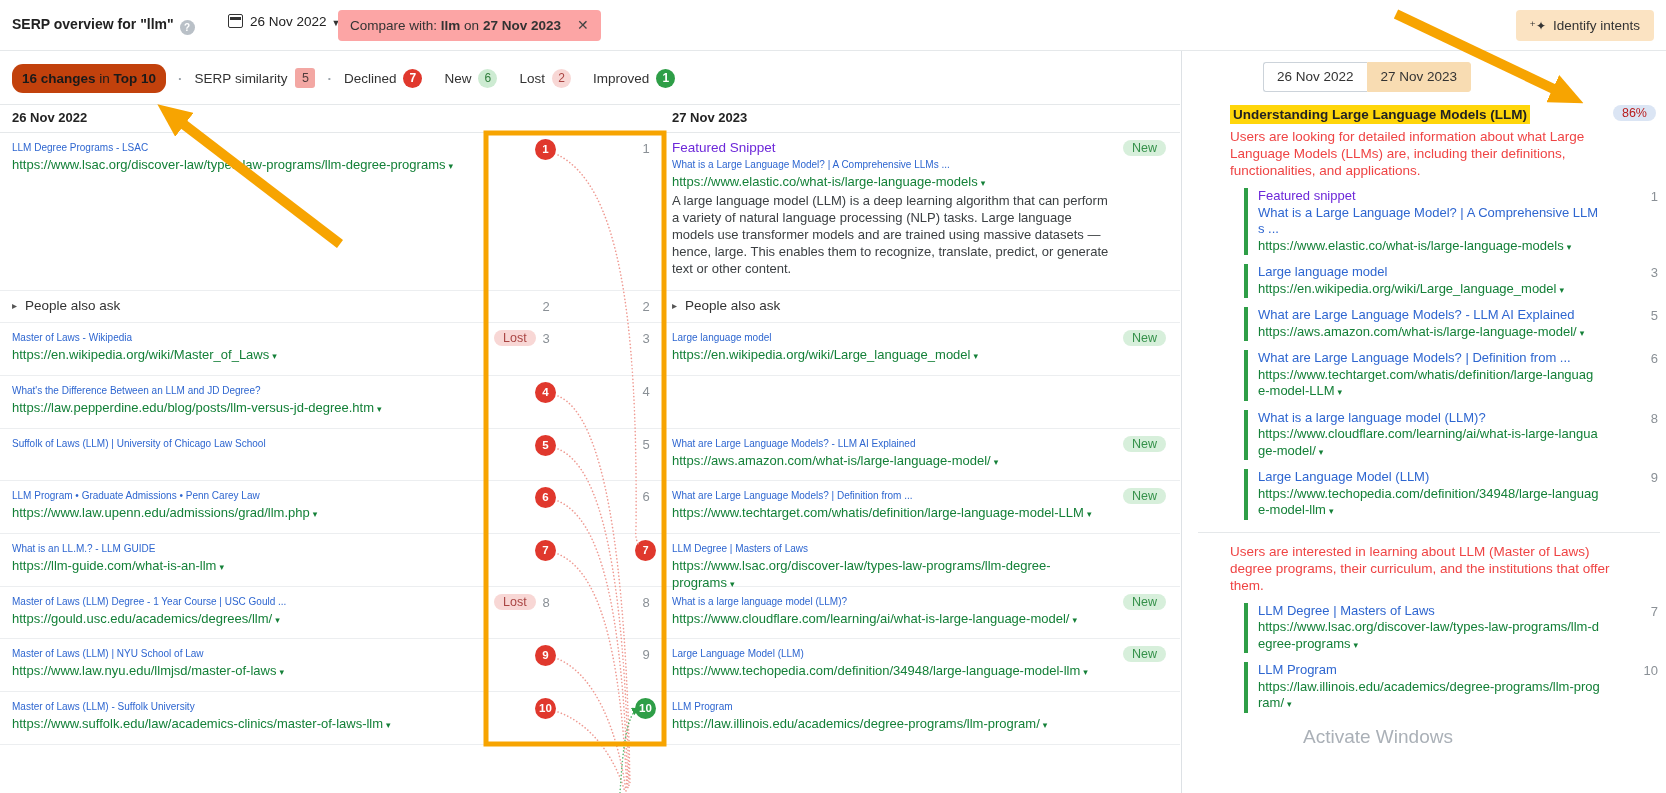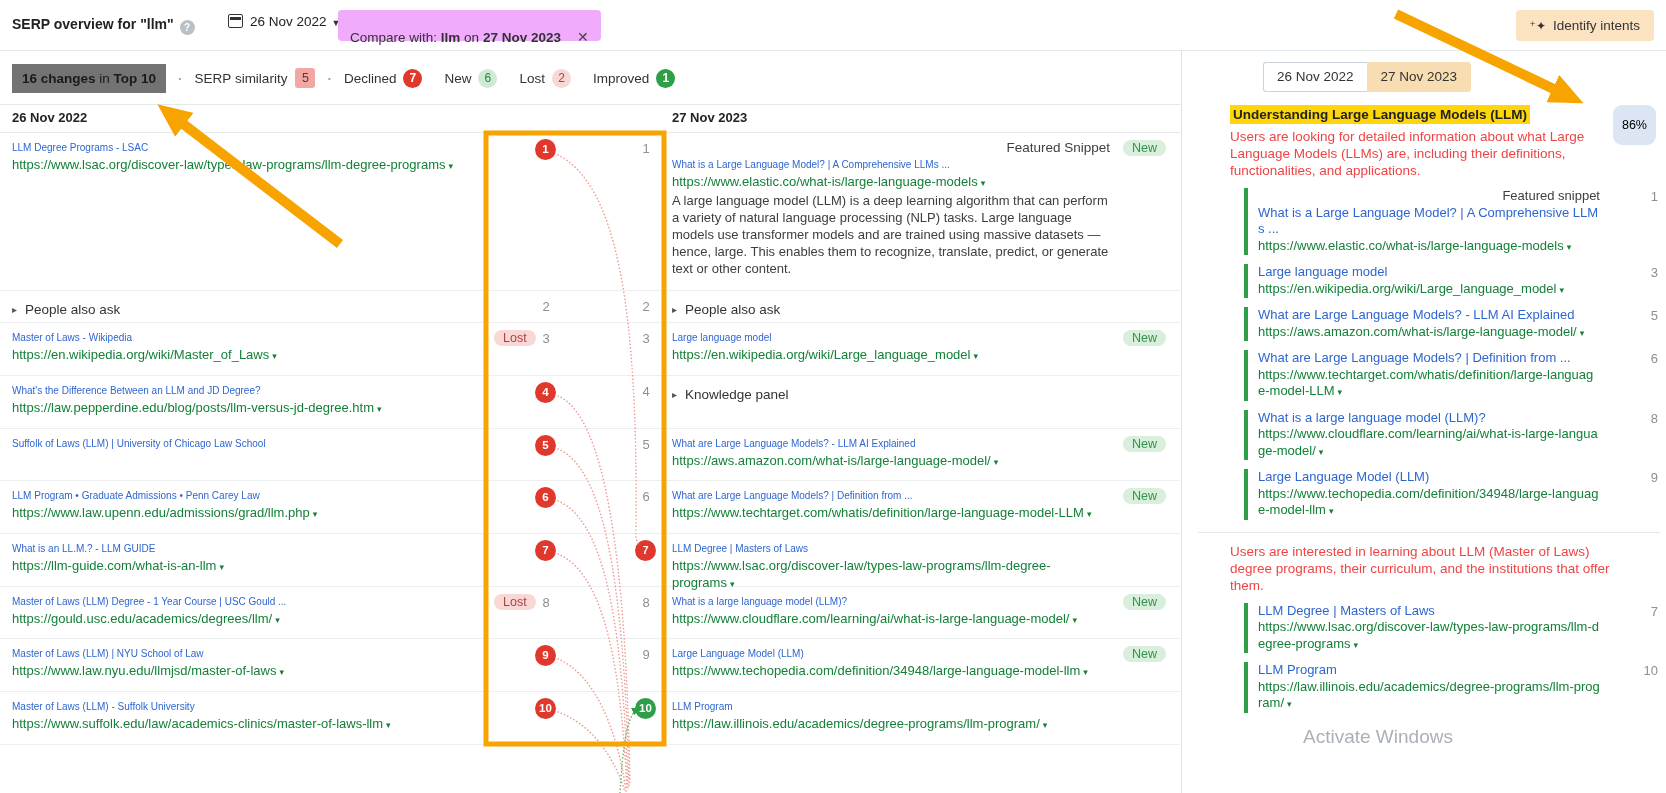--- a/index.html
+++ b/index.html
@@ -9,32 +9,32 @@
 
   
   #hdr { position:absolute; left:0; top:0; width:1666px; height:51px; border-bottom:1px solid #e5e8ea; }
   .hdr-title { position:absolute; left:12px; top:16px; font-size:14px; font-weight:bold; color:#222; }
   .help-ic { display:inline-block; width:15px; height:15px; margin-left:6px; background:#b9c0c7; color:#fff;
              border-radius:50%; font-size:10px; line-height:15px; text-align:center; font-weight:bold; vertical-align:-2px;}
   .date-sel { position:absolute; left:228px; top:14px; font-size:13.5px; color:#222; cursor:pointer; }
   .cal-ic { display:inline-block; width:15px; height:14px; border:1.6px solid #333; border-radius:2px; position:relative; vertical-align:-2px; margin-right:7px; }
   .cal-ic:before { content:""; position:absolute; left:1px; right:1px; top:2px; height:3px; background:#333; }
   .dd-caret { font-size:9px; color:#333; margin-left:5px; }
-  .cmp-pill { position:absolute; left:338px; top:10px; height:31px; background:#f0abfc; border-radius:4px;
-              font-size:13.5px; line-height:31px; padding:12px 12px; color:#333; }
+  .cmp-pill { position:absolute; left:338px; top:10px; height:31px; background:#fca5a5; border-radius:4px;
+              font-size:13.5px; line-height:31px; padding:0 12px; color:#333; }
   .cmp-pill b { font-weight:bold; }
   .cmp-x { display:inline-block; margin-left:16px; font-size:14px; color:#444; cursor:pointer; font-weight:bold; }
   .intents-btn { position:absolute; right:12px; top:10px; height:31px; background:#fbe3c2; border-radius:4px;
                  font-size:13.5px; line-height:31px; padding:0 14px; color:#333; cursor:pointer; }
   .spark { font-size:12px; margin-right:7px; color:#333; }
 
   
   #stats { position:absolute; left:0; top:52px; width:1180px; height:53px; border-bottom:1px solid #e5e8ea;
            display:flex; align-items:center; padding-left:12px; font-size:13.5px; color:#333; }
-  .yellow-box { background:#737373; padding:7px 10px; font-weight:bold; color:#1a1a1a; }
+  .yellow-box { background:#c2410c; padding:7px 10px; font-weight:bold; color:#1a1a1a;border-radius:11px; }
   .yellow-box .thin { font-weight:normal; }
   .dot-sep { color:#9aa2aa; margin:0 12px; font-weight:bold; }
   .sim-badge { display:inline-block; min-width:20px; height:20px; background:#f3a7a3; color:#513c3c; border-radius:3px;
                text-align:center; line-height:20px; font-size:12.5px; margin-left:8px; padding:0 3px;}
   .cnt { display:inline-block; min-width:19px; height:19px; border-radius:50%; text-align:center; line-height:19px;
          font-size:12px; margin-left:7px; }
   .cnt.red { background:#e0382d; color:#fff; font-weight:bold; }
   .cnt.green-solid { background:#2e9e47; color:#fff; font-weight:bold; }
   .cnt.green-lt { background:#cdebd2; color:#2f7d3b; }
   .cnt.pink-lt { background:#f8d7d5; color:#a94442; }
@@ -46,22 +46,22 @@
   #leftList .col-head { padding-left:12px; }
   #rightList { position:absolute; left:628px; top:105px; width:552px; }
   #rightList .col-head { padding-left:44px; }
   .row { position:relative; border-bottom:1px solid #eceef0; }
   .lrow { padding:6px 150px 0 12px; }
   .rrow { padding:6px 70px 0 44px; }
   .r-title { font-size:10px; color:#2e66d0; line-height:17px; cursor:pointer; }
   .r-url { font-size:13px; color:#148038; line-height:17px; cursor:pointer; }
   .caret { font-size:9px; color:#148038; margin-left:3px; }
   .r-desc { font-size:13px; color:#3c4043; line-height:17px; margin-top:0px; }
-  .feat-lbl { font-size:13.5px; color:#404040; line-height:17px;text-align:right; }
-  .feat-row { font-size:13.5px; color:#333; line-height:26px; cursor:pointer; }
+  .feat-lbl { font-size:13.5px; color:#6d28d9; line-height:17px; }
+  .feat-row { font-size:13.5px; color:#333; line-height:17px; cursor:pointer; }
   .exp { display:inline-block; font-size:10px; color:#555; margin-right:8px; transform:translateY(-1px); }
   .pos-num { position:absolute; font-size:13px; color:#8a9096; }
   .lrow .pos-num { left:531px; top:8px; width:30px; text-align:center; }
   .rrow-num { position:absolute; left:0; top:8px; width:36px; text-align:center; font-size:13px; color:#8a9096; }
   .pos-badge { position:absolute; width:21px; height:21px; border-radius:50%; color:#fff; font-size:11.5px;
                font-weight:bold; text-align:center; line-height:21px; }
   .pos-badge.red { background:#e0382d; }
   .pos-badge.green { background:#2e9e47; }
   .lrow .pos-badge { left:535px; top:6px; }
   .rrow .pos-badge { left:7px; top:6px; }
@@ -77,22 +77,22 @@
   #panel { position:absolute; left:1181px; top:51px; width:485px; height:742px; border-left:1px solid #dde1e5; }
   .tabs { position:absolute; left:81px; top:11px; display:flex; border-bottom:0; }
   .tab { height:30px; line-height:28px; font-size:13.5px; padding:0 13px; border:1px solid #ccd3da; color:#333; cursor:pointer; background:#fff; }
   .tab:first-child { border-radius:3px 0 0 3px; border-right:none; }
   .tab.sel { background:#f8dcb2; border-color:#f8dcb2; border-radius:0 3px 3px 0; }
   .panel-body { position:absolute; left:16px; top:54px; width:462px; }
   .intent { position:relative;margin-left:32px; }
   .intent-hd { position:relative; margin-bottom:4px; padding-right:56px; }
   .intent-title { display:inline; font-size:13.5px; font-weight:bold; color:#222; line-height:19px; }
   .intent-title.hl { background:#ffd60a; padding:2px 3px; }
-  .pct-pill { position:absolute; right:4px; top:0; background:#dbe5f4; color:#000000; font-size:12.5px;
-              border-radius:9px; padding:13px 9px; }
+  .pct-pill { position:absolute; right:4px; top:0; background:#dbe5f4; color:#b91c1c; font-size:12.5px;
+              border-radius:9px; padding:1px 9px; }
   .intent-desc { font-size:13.5px; color:#ef4444; line-height:17px; margin:4px 0 9px 0; width:400px; }
   .p-item { position:relative; border-left:4px solid #2e9e47; padding:0 60px 0 10px; margin:0 0 9px 14px; }
   .p-item .r-title, .p-item .r-url { word-break:break-all; line-height:16.5px; font-size:13px; }
   .p-item .feat-lbl { font-size:13px; line-height:16.5px; }
   .p-pos { position:absolute; right:2px; top:1px; font-size:13px; color:#8a9096; }
   .intent-div { border-top:1px solid #e5e8ea; margin:12px 0 10px 0; }
 
   
   #annot { position:absolute; left:0; top:0; width:1666px; height:793px; pointer-events:none; }
   #watermark { position:absolute; left:1303px; top:726px; font-size:19px; color:#9ca3ab; opacity:.85; }
@@ -206,21 +206,20 @@
   </div>
 
   <div class="row rrow" style="height:53px">
     <div class="r-title">Large language model</div>
     <div class="r-url"><span>https://en.wikipedia.org/wiki/Large_language_model</span><span class="caret">▾</span></div>
     <span class="rrow-num">3</span>
     <span class="new-pill">New</span>
   </div>
 
   <div class="row rrow" style="height:53px">
-    <div class="feat-row"><span class="exp">▸</span><span>Knowledge panel</span></div>
     <span class="rrow-num">4</span>
   </div>
 
   <div class="row rrow" style="height:52px">
     <div class="r-title">What are Large Language Models? - LLM AI Explained</div>
     <div class="r-url"><span>https://aws.amazon.com/what-is/large-language-model/</span><span class="caret">▾</span></div>
     <span class="rrow-num">5</span>
     <span class="new-pill">New</span>
   </div>
 

